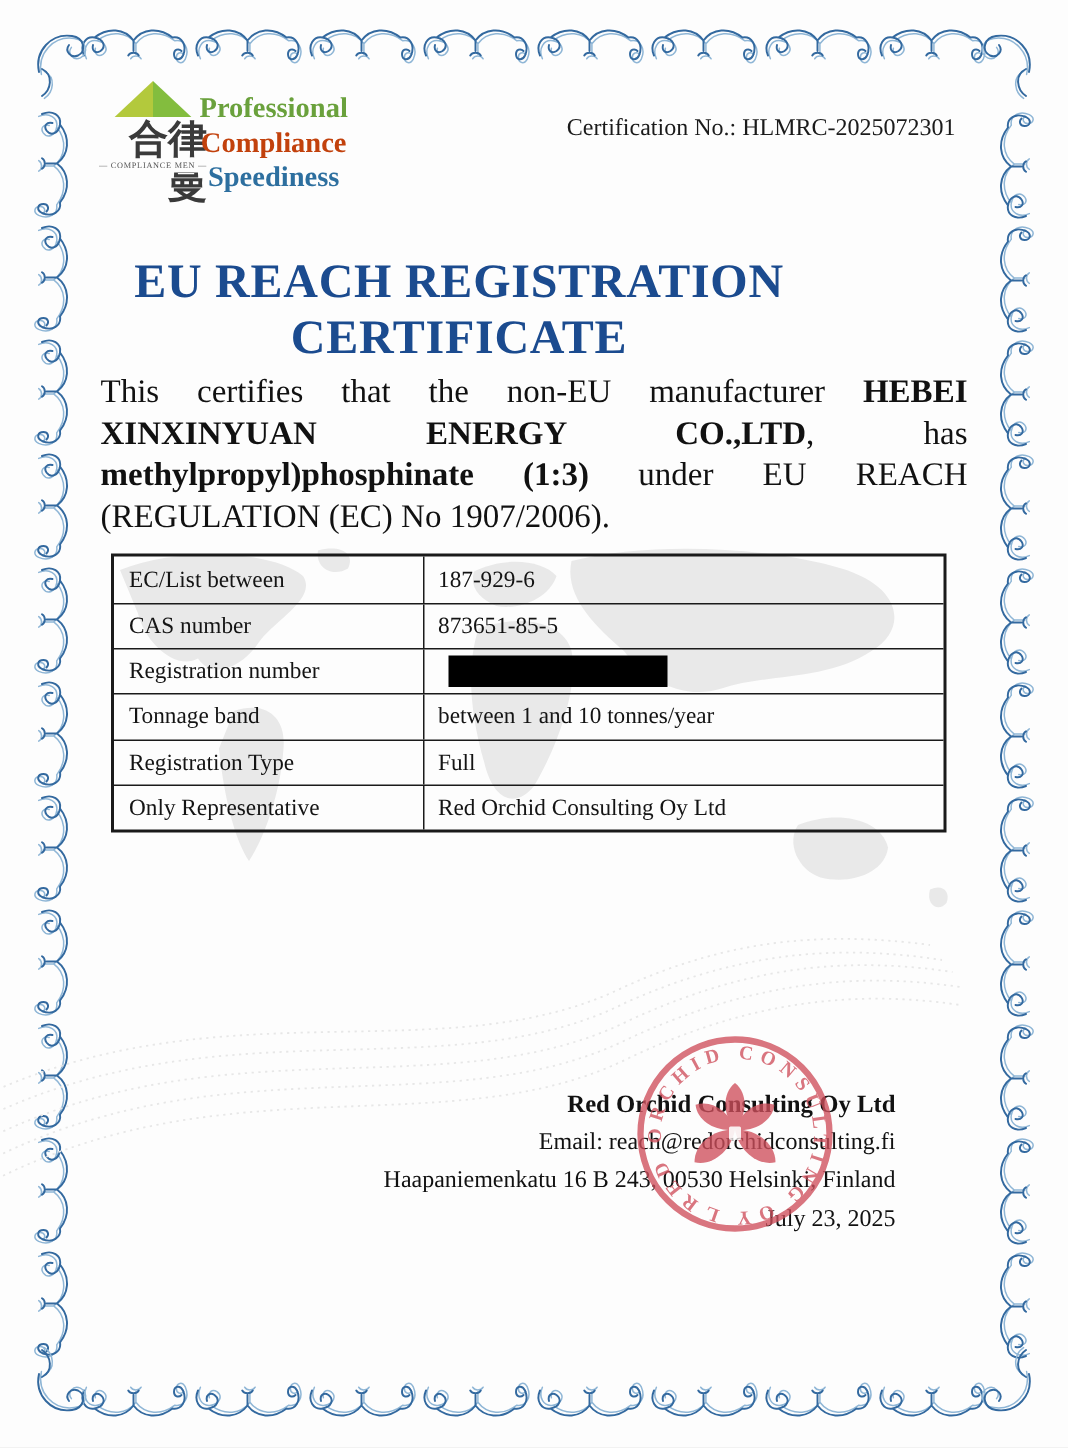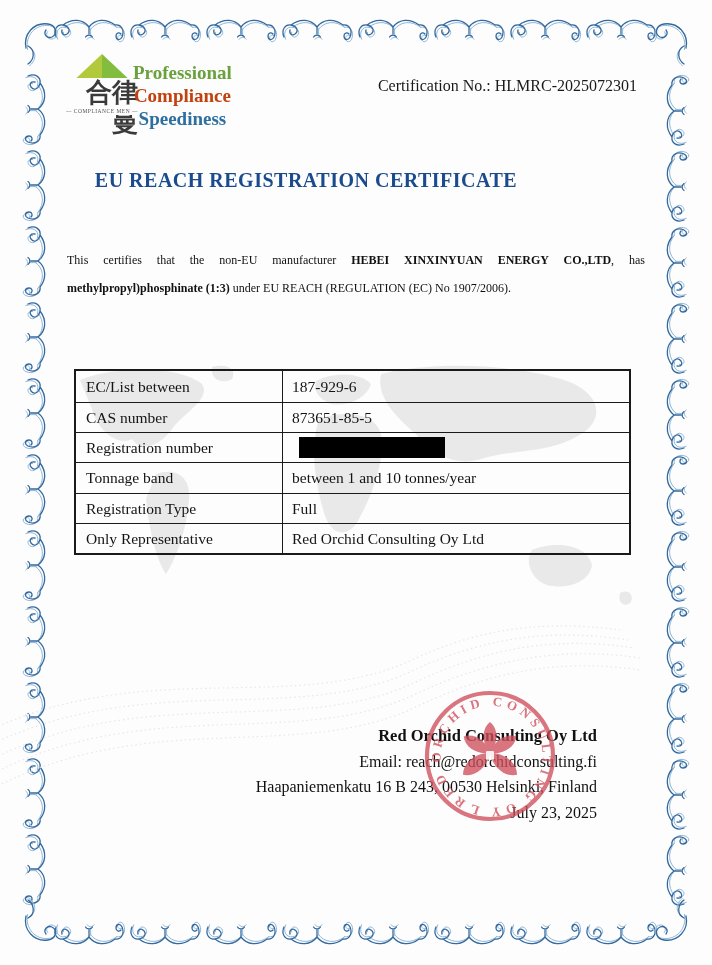--- a/index.html
+++ b/index.html
@@ -14,23 +14,23 @@
   .logo-cn{position:absolute;left:-4px;top:24px;width:72px;text-align:right;
            font-size:26px;font-weight:bold;color:#3a3a3a;background:#fdfdfd;line-height:30px;}
   .logo-sub{position:absolute;left:-8px;top:54px;width:80px;text-align:center;
             font-size:5.5px;letter-spacing:.5px;color:#555;background:#fdfdfd;line-height:7px;}
   .tagline{position:absolute;left:133px;top:61px;font-weight:bold;font-size:19px;line-height:23px;text-align:center;}
   .tagline .t1{color:#6aa13c}.tagline .t2{color:#c2410c}.tagline .t3{color:#2d6f9f}
 
   .cert-no{position:absolute;right:75px;top:77px;font-size:16px;color:#1a1a1a;}
 
   .title{position:absolute;left:0;top:169px;width:612px;text-align:center;margin:0;
-         font-size:20px;font-weight:bold;letter-spacing:.5px;color:#1b4b8f;}
-
-  .para{position:absolute;left:67px;top:247px;width:578px;font-size:12px;line-height:27.5px;color:#111;}
+         font-size:32px;font-weight:bold;letter-spacing:.5px;color:#1b4b8f;}
+
+  .para{position:absolute;left:67px;top:247px;width:578px;font-size:22px;line-height:27.5px;color:#111;}
   .p-line{text-align:justify;text-align-last:justify;white-space:normal;}
   .p-line.last{text-align-last:left;}
   .b{font-weight:bold;}
 
   
   .tbl{position:absolute;left:74px;top:369px;width:553px;border:2px solid #1a1a1a;}
   .row{display:flex;align-items:stretch;border-bottom:1.5px solid #1a1a1a;}
   .row:last-child{border-bottom:none;}
   .row:nth-child(1){height:31px}.row:nth-child(2){height:29px}.row:nth-child(3){height:29px}
   .row:nth-child(4){height:30px}.row:nth-child(5){height:29px}.row:nth-child(6){height:29px}

